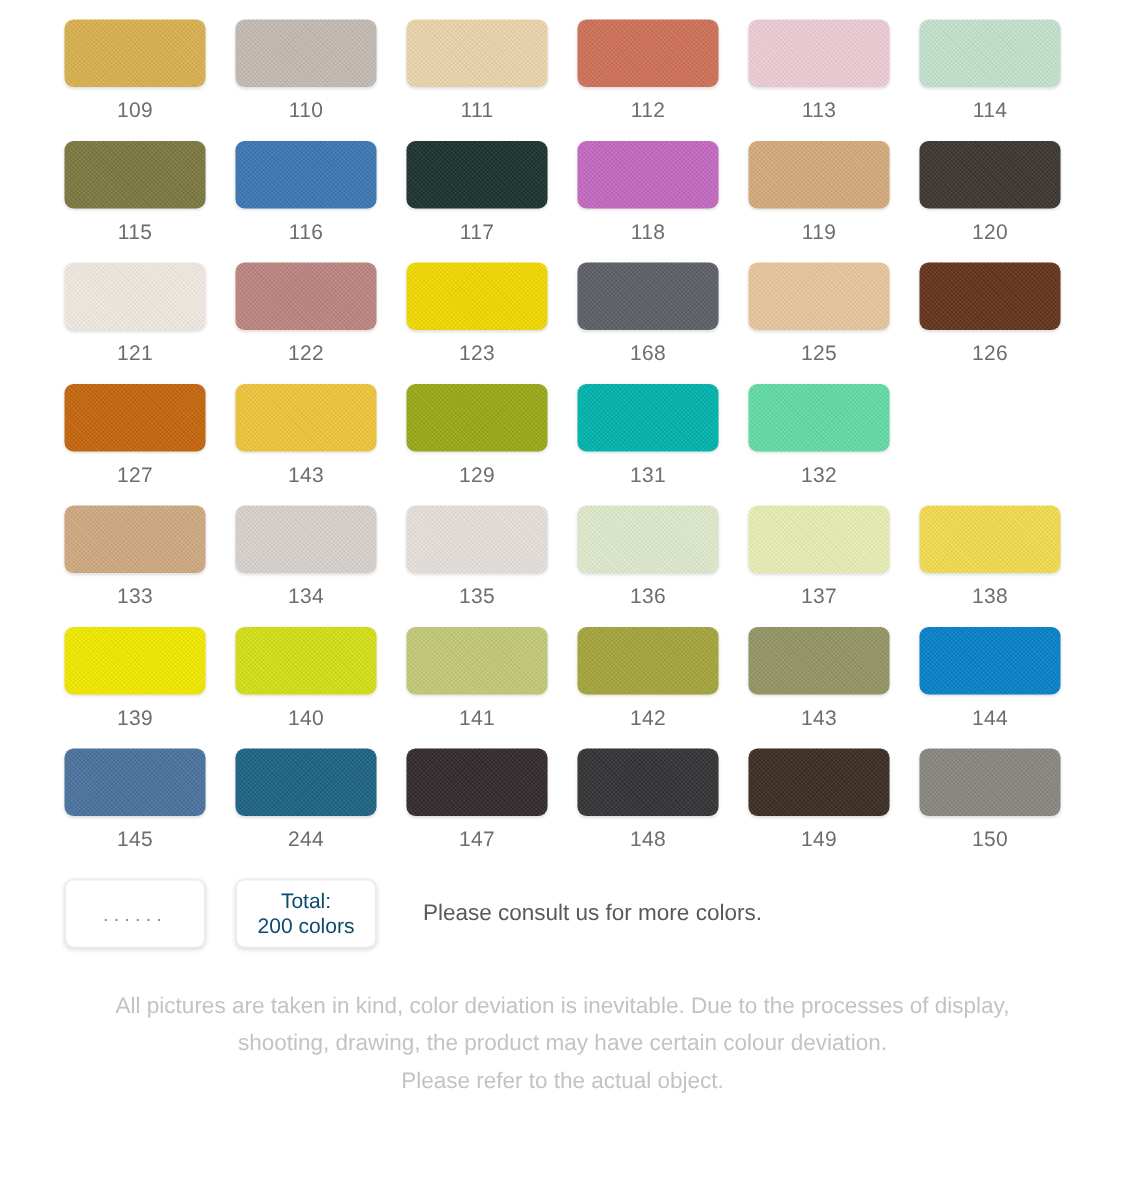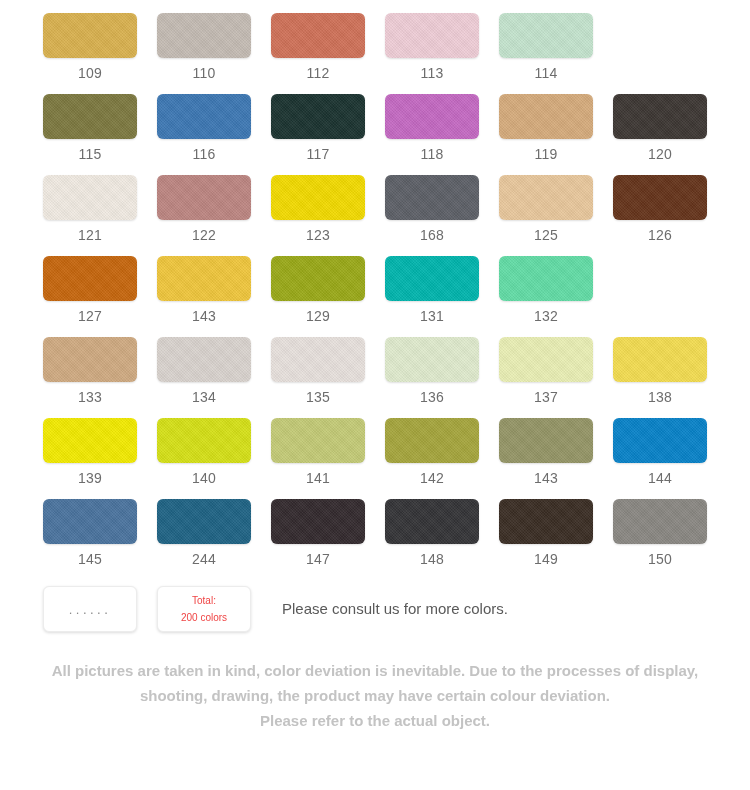--- a/index.html
+++ b/index.html
@@ -77,22 +77,22 @@
     height: 46px;
     background: #ffffff;
     border: 1px solid #ececec;
     border-radius: 6px;
     box-shadow: 0 1px 3px rgba(0,0,0,0.14);
     display: flex;
     align-items: center;
     justify-content: center;
     text-align: center;
     margin-right: 20px;
-    color: #ef4444;
-    font-size: 10px;
+    color: #0c4a6e;
+    font-size: 14px;
     line-height: 17px;
   }
   .info-box.dots {
     letter-spacing: 3.5px;
     color: #8a8a8a;
     font-size: 13px;
   }
   .info-box .total-text {
     display: block;
     white-space: pre-line;
@@ -106,34 +106,38 @@
 
   
   #disclaimer {
     margin-top: 26px;
     text-align: center;
     color: #c3c3c3;
     font-size: 15px;
     line-height: 25px;
     padding: 0 24px;
   }
-  #disclaimer .line { display: block; font-weight: bold; }
+  #disclaimer .line { display: block; }
 </style>
 </head>
 <body>
 
 <div id="swatch-grid">
     <div class="swatch-row">
       <div class="swatch-cell">
         <div class="swatch-chip" style="background: rgb(217, 177, 79);"></div>
         <div class="swatch-label">109</div>
       </div>
       <div class="swatch-cell">
         <div class="swatch-chip" style="background: rgb(196, 187, 179);"></div>
         <div class="swatch-label">110</div>
+      </div>
+      <div class="swatch-cell">
+        <div class="swatch-chip" style="background: rgb(235, 213, 171);"></div>
+        <div class="swatch-label">111</div>
       </div>
       <div class="swatch-cell">
         <div class="swatch-chip" style="background: rgb(207, 113, 88);"></div>
         <div class="swatch-label">112</div>
       </div>
       <div class="swatch-cell">
         <div class="swatch-chip" style="background: rgb(238, 205, 214);"></div>
         <div class="swatch-label">113</div>
       </div>
       <div class="swatch-cell">

